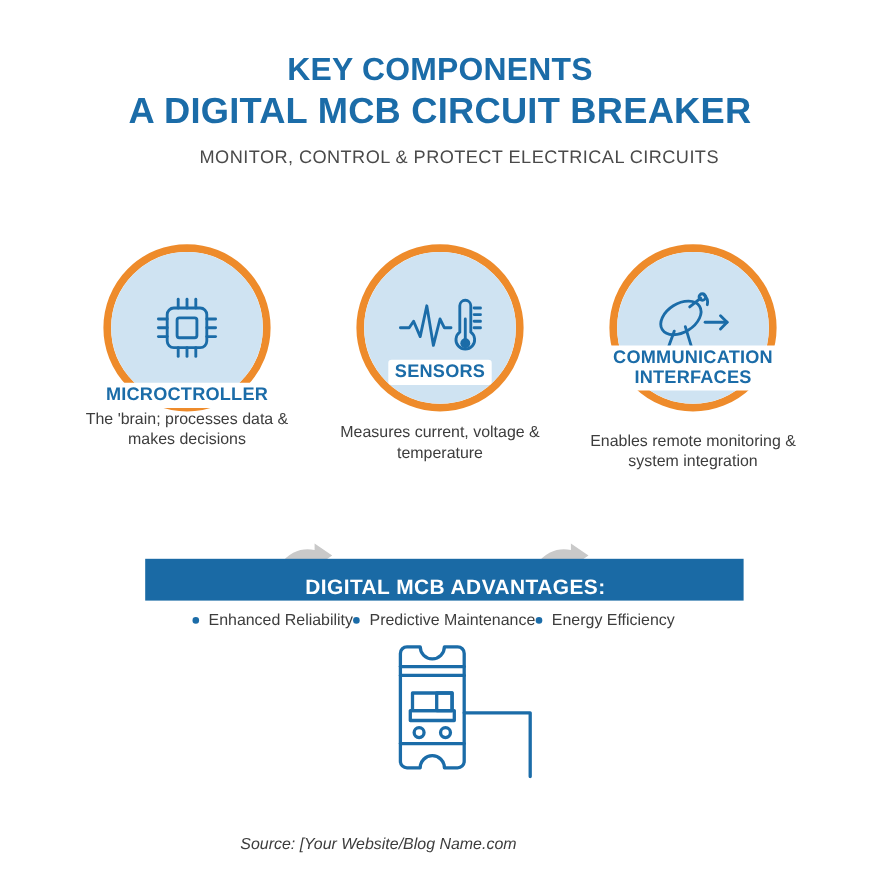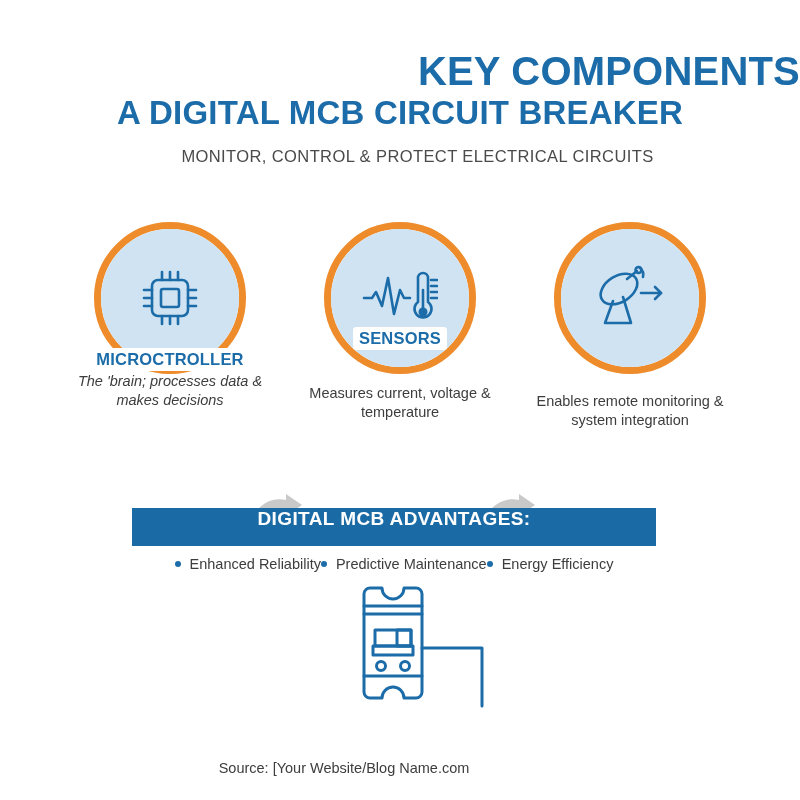--- a/index.html
+++ b/index.html
@@ -28,21 +28,21 @@
     left: 0;
     width: 800px;
     text-align: center;
   }
   .title-line {
     color: #1B6CA8;
     font-weight: bold;
     letter-spacing: 0.2px;
     line-height: 1.16;
   }
-  .title-1 { font-size: 40px; text-align: right; }
+  .title-1 { font-size: 29px; }
   .title-2 { font-size: 33px; }
   .subtitle {
     margin-top: 14px;
     color: #4a4a4a;
     font-size: 16.5px;
     letter-spacing: 0.4px;
     margin-left: 35px;
   }
 
   
@@ -114,21 +114,21 @@
 
   .comp-desc {
     position: absolute;
     left: -10px;
     width: 220px;
     text-align: center;
     color: #3d3d3d;
     font-size: 14.5px;
     line-height: 1.32;
   }
-  .desc-0 { top: 150px; font-style: italic; }
+  .desc-0 { top: 150px; }
   .desc-1 { top: 162px; }
   .desc-2 { top: 150px; margin-top: 20px; }
 
   .arrow {
     position: absolute;
     top: 270px;
   }
   .arrow-0 { left: 252px; }
   .arrow-1 { left: 485px; }
 
@@ -138,22 +138,23 @@
     top: 508px;
     left: 132px;
     width: 524px;
     height: 38px;
     background: #1A6AA5;
     color: #ffffff;
     font-weight: bold;
     font-size: 19px;
     letter-spacing: 0.4px;
     display: flex;
-    align-items: flex-start;
+    align-items: flex-end;
     justify-content: center;
+    padding-left: 20px;
   }
   .adv-list {
     position: absolute;
     top: 556px;
     left: 132px;
     width: 524px;
     display: flex;
     justify-content: center;
     align-items: center;
     padding: 0 8px;
@@ -194,20 +195,21 @@
   }
 
   .source {
     position: absolute;
     top: 760px;
     left: 0;
     width: 688px;
     text-align: center;
     color: #3d3d3d;
     font-size: 14.5px;
+    font-style: italic;
   }
 </style>
 </head>
 <body>
 
 <div class="canvas">
 
   <div class="header">
     <div class="title-line title-1">KEY COMPONENTS</div>
     <div class="title-line title-2">A DIGITAL MCB CIRCUIT BREAKER</div>
@@ -289,20 +291,23 @@
             <ellipse cx="26" cy="24" rx="20" ry="13" transform="rotate(-32 26 24)"></ellipse>
             <line x1="34" y1="14" x2="44" y2="6"></line>
             <circle cx="45.5" cy="5" r="3"></circle>
             <path d="M50 12 a9 9 0 0 0 -3 -9"></path>
             <path d="M20 36 L12 58 L38 58 L30 32"></path>
             <line x1="48" y1="28" x2="68" y2="28"></line>
             <polyline points="62,22 68,28 62,34"></polyline>
           </svg>
         </div>
       </div>
+      <div class="comp-label lbl-2">
+        <span class="lbl-bg">COMMUNICATION INTERFACES</span>
+      </div>
       <div class="comp-desc desc-2">Enables remote monitoring &amp; system integration</div>
     </div>
 
   </div>
 
   <div class="adv-banner">
     <span>DIGITAL MCB ADVANTAGES:</span>
   </div>
 
   <div class="adv-list">

